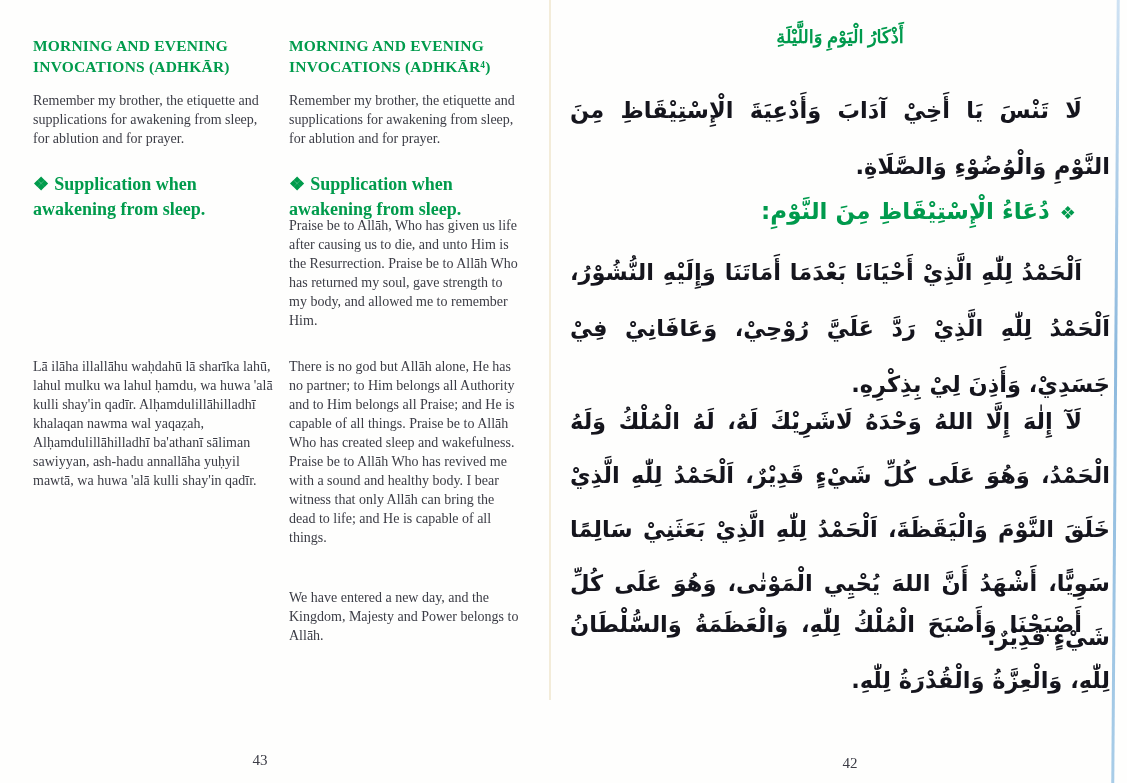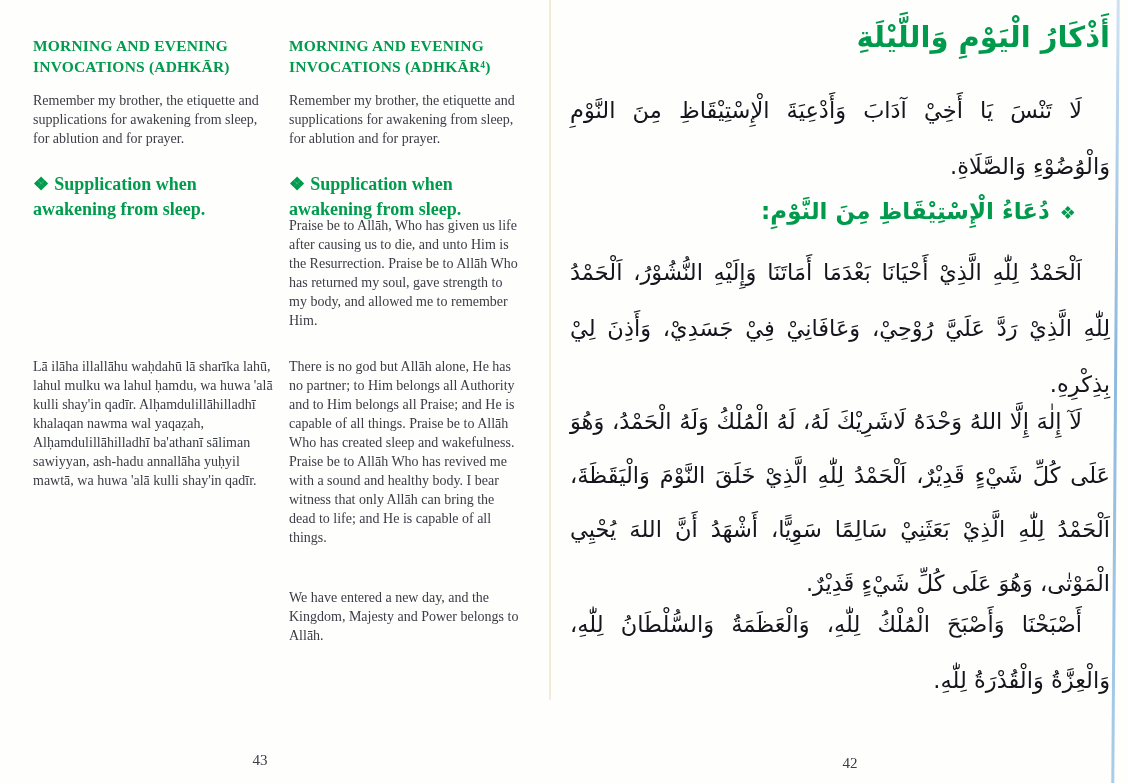--- a/index.html
+++ b/index.html
@@ -53,27 +53,29 @@
   
   .page-right{
     position:absolute;left:570px;top:0;width:540px;height:783px;
     direction:rtl;
     font-family:"DejaVu Sans",sans-serif;
     color:#15151d;
   }
   .page-right > *{position:absolute;right:0;left:0;margin:0;}
   .ar-title{
     top:14px;
-    font-size:29px;line-height:46px;
+    text-align:center;
+    font-size:18px;line-height:46px;
     font-weight:bold;
     color:#009a4d;
+    font-family:Liberation Serif, serif;
   }
   .ar-body{
     font-size:22.5px;line-height:56px;
-    font-weight:normal;
+    font-weight:bold;
     text-align:justify;
     text-indent:28px;
   }
   .ar-intro{top:82px;}
   .ar-subhead{
     top:190px;
     font-size:23px;line-height:42px;
     font-weight:bold;
     color:#009a4d;
     padding-right:34px;

